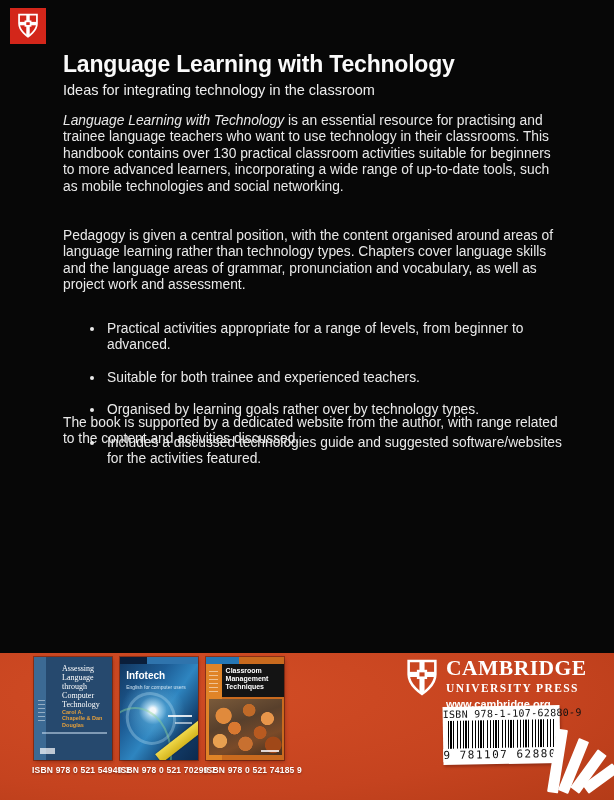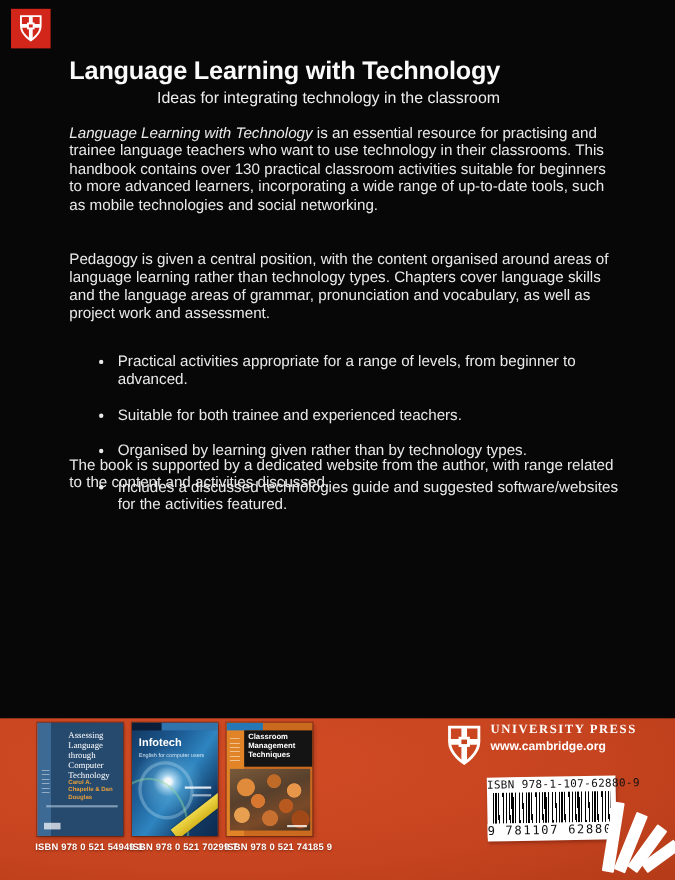--- a/index.html
+++ b/index.html
@@ -10,21 +10,21 @@
   }
   
   .badge{
     position:absolute; left:10px; top:8px; width:36px; height:36px;
     background:#d3261a; display:flex; align-items:center; justify-content:center;
   }
   .badge svg{color:#d3261a;}
   
   .head{position:absolute; left:63px; top:51px; color:#fff;}
   .head h1{margin:0; font-size:23px; font-weight:700; letter-spacing:-0.2px; color:#fafafa;}
-  .head .subtitle{font-size:14.5px; color:#ededed; margin-top:4px;text-align:right;}
+  .head .subtitle{font-size:14.5px; color:#ededed; margin-top:4px;}
   
   .p,.bullets{
     position:absolute; left:63px; width:501px; margin:0;
     color:#e9e9e9; font-size:13.8px; line-height:16.4px;
   }
   .p em{font-style:italic;}
   .p1{top:113px;} .p2{top:228px;} .p3{top:415px;}
   .bullets{top:305px; padding-left:26px; list-style:disc outside;}
   .bullets li{padding-left:2px; margin:16px;}
   
@@ -134,21 +134,21 @@
     <div class="subtitle">Ideas for integrating technology in the classroom</div>
   </header>
 
   <p class="p p1"><em>Language Learning with Technology</em><span> is an essential resource for practising and trainee language teachers who want to use technology in their classrooms. This handbook contains over 130 practical classroom activities suitable for beginners to more advanced learners, incorporating a wide range of up-to-date tools, such as mobile technologies and social networking.</span></p>
 
   <p class="p p2">Pedagogy is given a central position, with the content organised around areas of language learning rather than technology types. Chapters cover language skills and the language areas of grammar, pronunciation and vocabulary, as well as project work and assessment.</p>
 
   <ul class="bullets">
     <li>Practical activities appropriate for a range of levels, from beginner to advanced.</li>
     <li>Suitable for both trainee and experienced teachers.</li>
-    <li>Organised by learning given rather than by technology types.</li>
+    <li>Organised by learning goals rather over by technology types.</li>
     <li>Includes a discussed technologies guide and suggested software/websites for the activities featured.</li>
   </ul>
 
   <p class="p p3">The book is supported by a dedicated website from the author, with range related to the content and activities discussed.</p>
 
   <div class="band">
 
     <div class="book book1">
       <div class="b1-title">Assessing Language through Computer Technology</div>
       <div class="b1-authors">Carol A. Chapelle &amp; Dan Douglas</div>
@@ -183,20 +183,21 @@
     <div class="isbn isbn3">ISBN 978 0 521 74185 9</div>
 
     <svg class="crest" viewBox="0 0 32 37" aria-hidden="true">
       <path d="M3 2 h26 v13 c0 11 -13 19 -13 19 C16 34 3 26 3 15 Z" fill="none" stroke="#fff" stroke-width="2.5"></path>
       <line x1="16" y1="2" x2="16" y2="33" stroke="#fff" stroke-width="5"></line>
       <line x1="3" y1="15" x2="29" y2="15" stroke="#fff" stroke-width="5"></line>
       <rect x="11" y="10.5" width="10" height="9" fill="#fff"></rect>
       <rect x="13.5" y="13" width="5" height="4" fill="currentColor"></rect>
     </svg>
     <div class="pub">
+      <div class="pub-name">CAMBRIDGE</div>
       <div class="pub-sub">UNIVERSITY PRESS</div>
       <div class="pub-url">www.cambridge.org</div>
     </div>
 
     <div class="barcode">
       <div class="bc-label">ISBN 978-1-107-62880-9</div>
       <div class="bc-bars"></div>
       <div class="bc-digits">9 781107 628809</div>
     </div>
 

